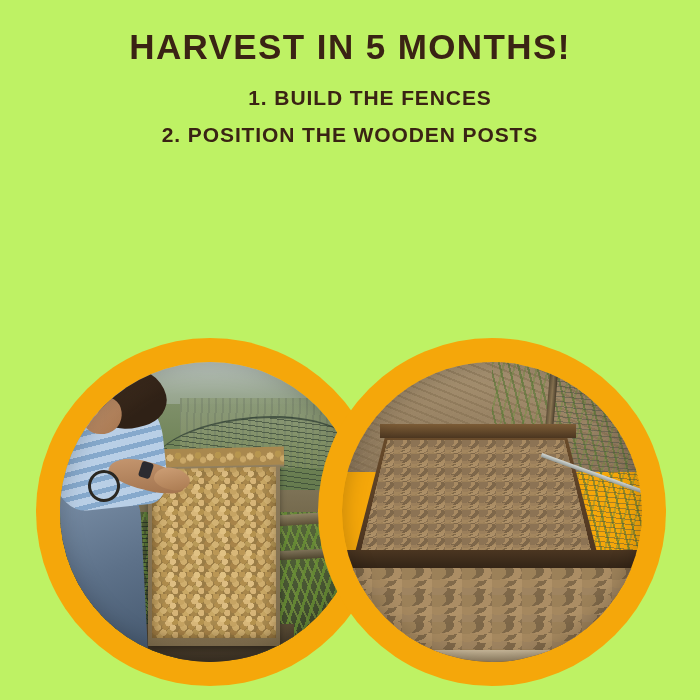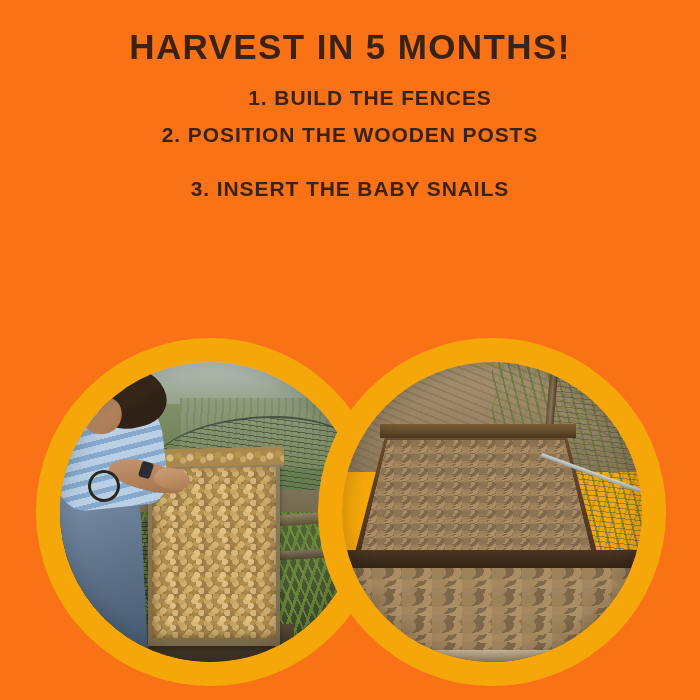--- a/index.html
+++ b/index.html
@@ -11,21 +11,21 @@
     height: 700px;
     background: #ffffff;
     font-family: "Liberation Sans", sans-serif;
     overflow: hidden;
     position: relative;
   }
   #poster {
     position: relative;
     width: 700px;
     height: 700px;
-    background: #f97316;
+    background: #bef264;
   }
 
   
   .text-block {
     position: absolute;
     left: 0;
     top: 0;
     width: 700px;
     height: 340px;
     text-align: center;
@@ -362,21 +362,20 @@
 
 <div id="poster">
 
   <div class="text-block">
     <div class="headline">HARVEST IN 5 MONTHS!</div>
 
     <div class="step step-1">1.  BUILD THE FENCES</div>
 
     <div class="step step-2">2. POSITION THE WOODEN POSTS</div>
 
-    <div class="step step-3">3. INSERT THE BABY SNAILS</div>
 
 
   </div>
 
   <div class="photos">
 
     <div class="circle circle-left">
       <div class="photo">
         <div class="ph-l-sky"></div>
         <div class="ph-l-field"></div>

